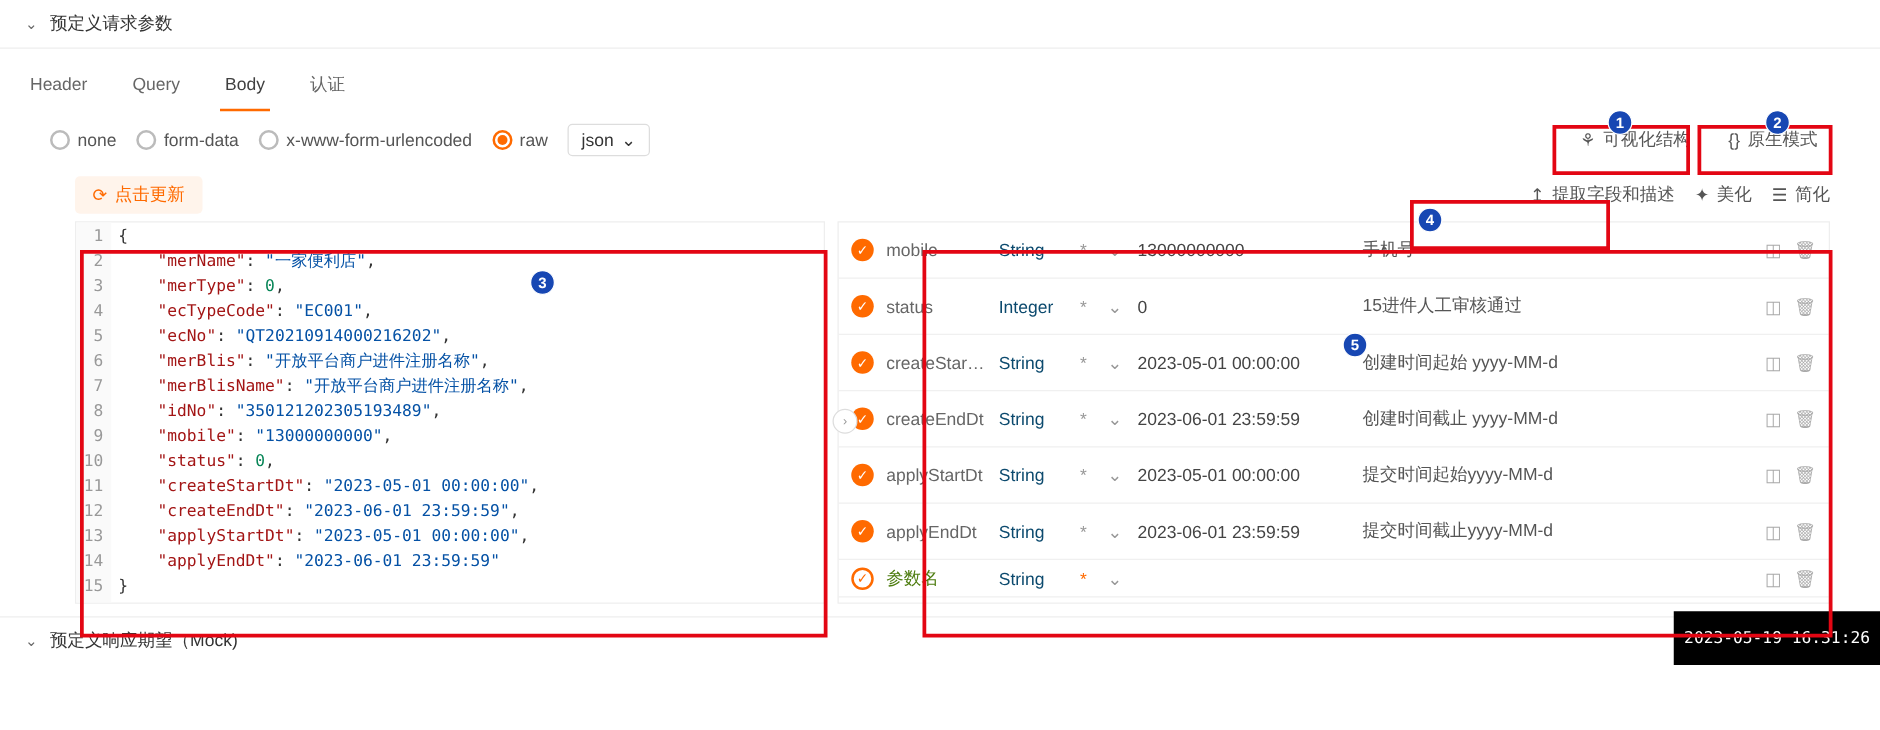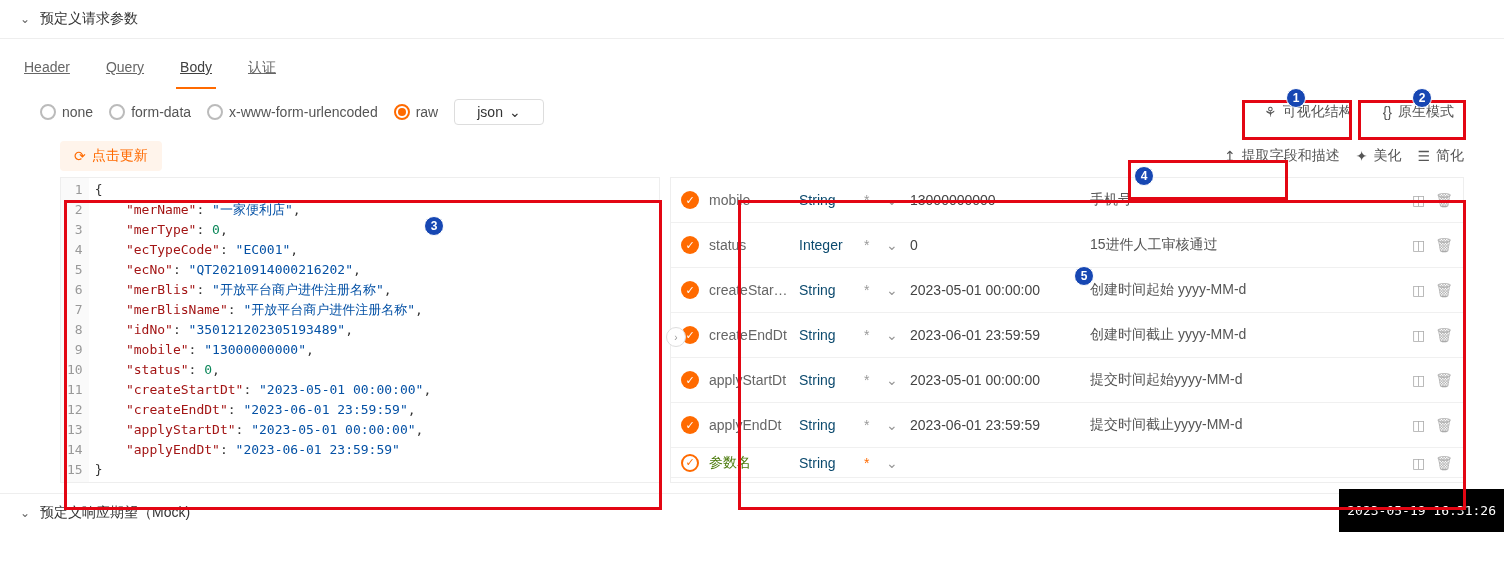--- a/index.html
+++ b/index.html
@@ -1,28 +1,28 @@
 <!DOCTYPE html>
 <html><head>
 <meta charset="utf-8">
 <style>
 * { box-sizing: border-box; margin: 0; padding: 0; }
 body { font-family: -apple-system, "Segoe UI", "Microsoft YaHei", sans-serif; font-size: 14px; color: #333; background: #fff; width: 1504px; position: relative; }
 .section-header { display: flex; align-items: center; padding: 10px 20px; gap: 10px; border-bottom: 1px solid #eee; }
 .chevron { font-size: 12px; color: #666; }
 .tabs { display: flex; gap: 28px; padding: 12px 20px 0 20px; }
-.tab { padding: 8px 4px 12px; color: #666; cursor: pointer; text-decoration: underline; }
+.tab { padding: 8px 4px 12px; color: #666; cursor: pointer; }
 .tab.active { color: #404040; border-bottom: 2px solid #ff6a00; }
 .body-type-row { display: flex; align-items: center; padding: 10px 40px; justify-content: space-between; }
 .radio-group { display: flex; gap: 16px; align-items: center; }
 .radio { display: flex; align-items: center; gap: 6px; cursor: pointer; color: #555; }
 .radio-circle { width: 16px; height: 16px; border-radius: 50%; border: 2px solid #bbb; display: inline-flex; align-items: center; justify-content: center; }
 .radio.selected .radio-circle { border-color: #ff6a00; }
 .radio.selected .radio-dot { width: 8px; height: 8px; background: #ff6a00; border-radius: 50%; }
-.format-select { padding: 4px 22px; border: 1px solid #ddd; border-radius: 4px; display: flex; align-items: center; gap: 6px; cursor: pointer; }
+.format-select { padding: 4px 10px; border: 1px solid #ddd; border-radius: 4px; display: flex; align-items: center; gap: 6px; cursor: pointer; }
 .view-modes { display: flex; gap: 10px; }
 .view-mode-btn { display: flex; align-items: center; gap: 6px; padding: 4px 10px; color: #555; cursor: pointer; }
 .actions-row { display: flex; justify-content: space-between; align-items: center; padding: 6px 40px 6px 60px; }
 .btn-update { background: #fff4eb; color: #ff6a00; padding: 6px 14px; border-radius: 4px; display: flex; align-items: center; gap: 6px; cursor: pointer; }
 .right-actions { display: flex; gap: 16px; }
 .action-btn { display: flex; align-items: center; gap: 6px; color: #555; cursor: pointer; }
 .split-panel { display: flex; padding: 0 40px 10px 60px; gap: 10px; position: relative; }
 .code-panel { flex: 0 0 600px; border: 1px solid #eee; position: relative; font-family: Consolas, monospace; font-size: 13px; }
 .code-lines { display: flex; }
 .gutter { background: #fafafa; color: #999; text-align: right; padding: 2px 6px; user-select: none; }

